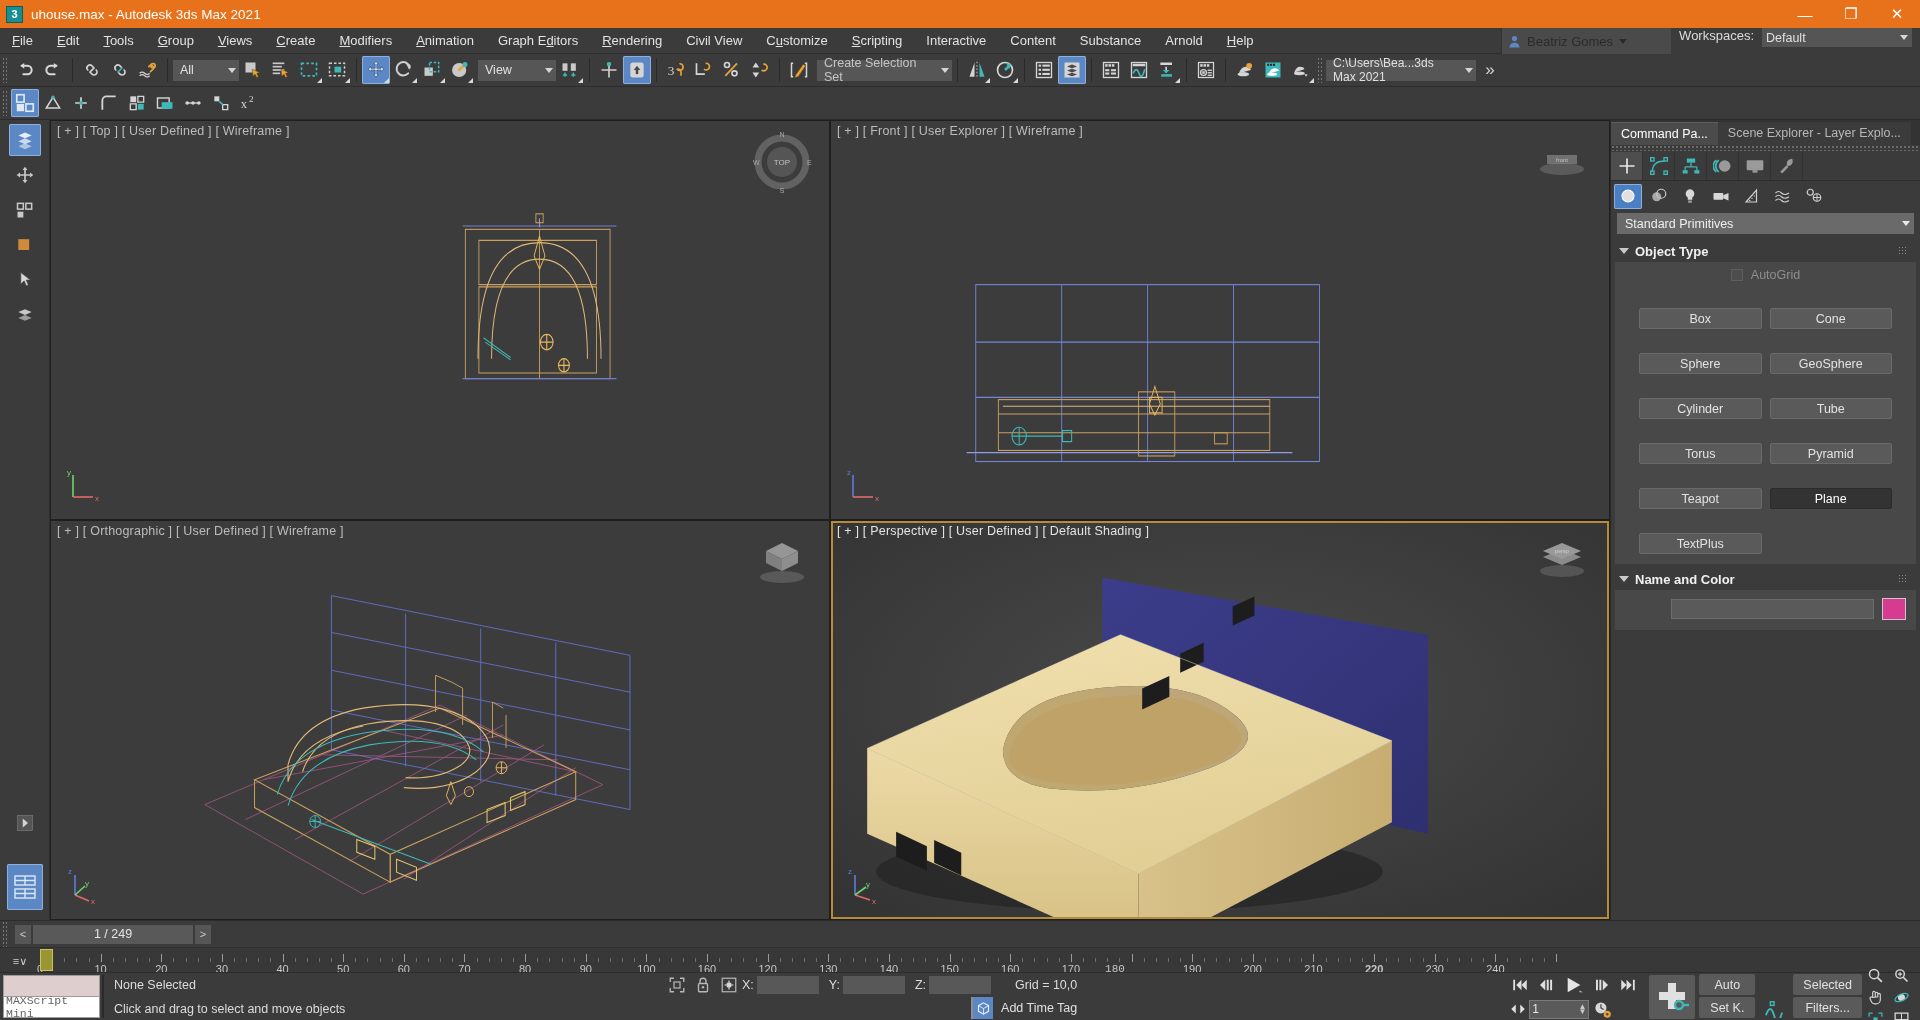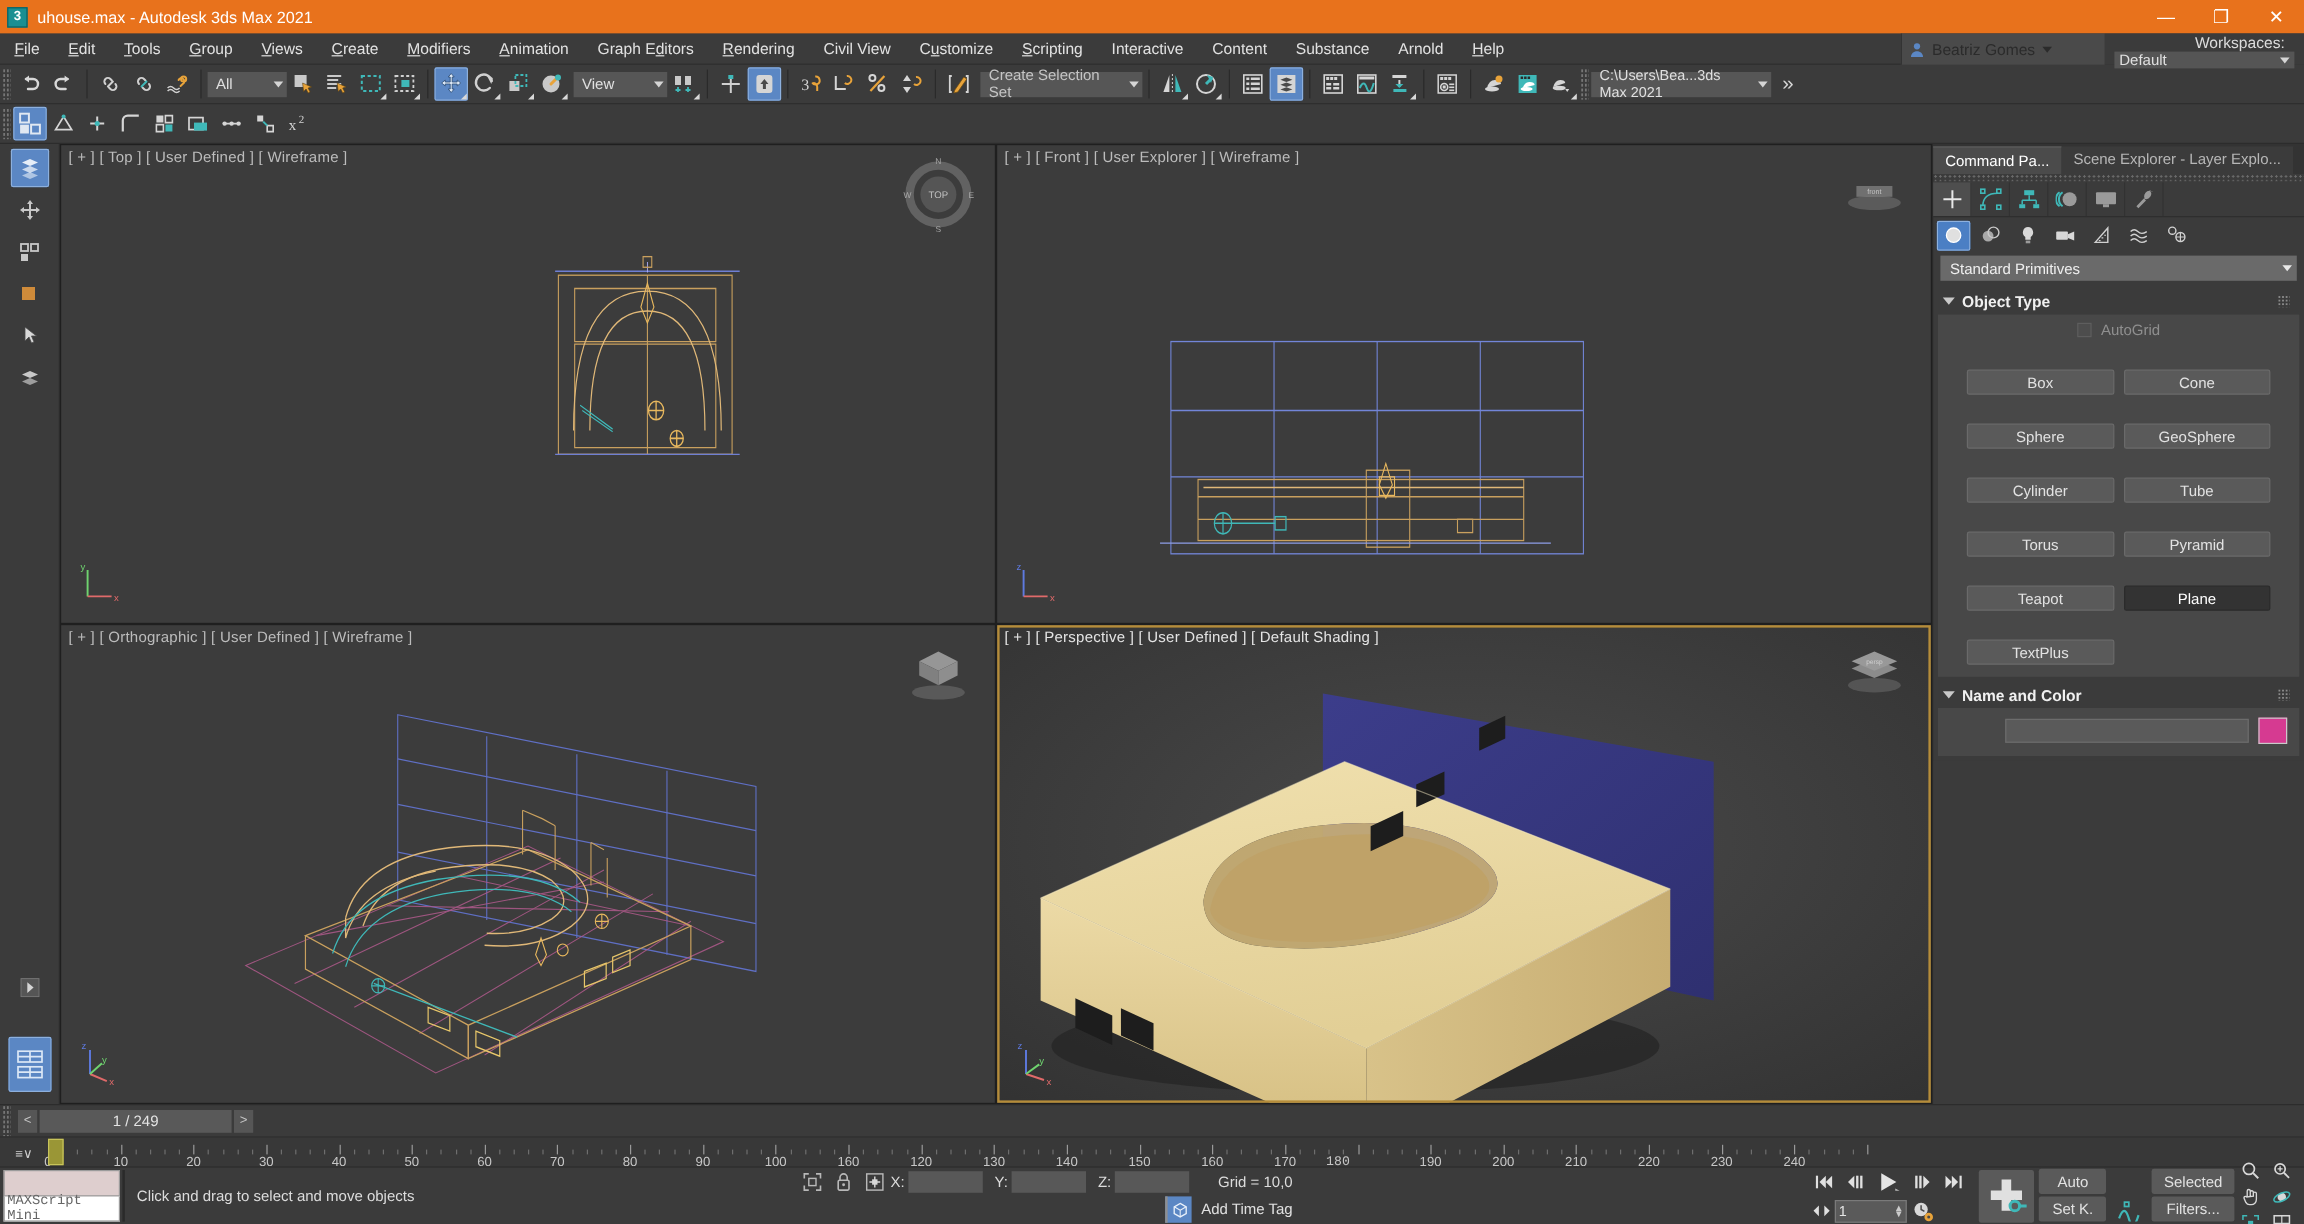--- a/index.html
+++ b/index.html
@@ -34,21 +34,21 @@
   }
   #menubar .mi u{text-decoration:underline;}
   #user-area {
     position:absolute; right:0; top:0; height:26px; display:flex; align-items:center;
   }
   #user-box {
     display:flex;align-items:center; background:#4a4a4a; height:26px; padding:0 6px 0 6px;
     border-left:1px solid #333; min-width:170px;
   }
   .person-ico{width:13px;height:13px;margin-right:6px;}
-  #ws-box{display:flex;align-items:flex-end;height:26px;padding:0 8px;background:#3b3b3b;flex-direction:column;}
+  #ws-box{display:flex;align-items:flex-start;height:26px;padding:0 8px;background:#3b3b3b;}
   #ws-label{color:#dcdcdc;margin-right:8px;font-size:13px;}
   #ws-sel{background:#555;width:150px;height:19px;display:flex;align-items:center;
     padding:0 4px;font-size:12.5px;color:#e0e0e0;justify-content:space-between;}
 
   
   .toolbar{height:33px;background:#3b3b3b;display:flex;align-items:center;
     border-bottom:1px solid #2c2c2c;}
   .grip{width:7px;height:26px;margin:0 2px;
     background-image:radial-gradient(#8a8a8a 1px, transparent 1px);
     background-size:3px 4px; opacity:.75;}
@@ -1213,35 +1213,36 @@
         <div class="tlab" style="left: 727.68px;">120</div>
         <div class="tlab" style="left: 788.32px;">130</div>
         <div class="tlab" style="left: 848.96px;">140</div>
         <div class="tlab" style="left: 909.6px;">150</div>
         <div class="tlab" style="left: 970.24px;">160</div>
         <div class="tlab" style="left: 1030.88px;">170</div>
         <div class="tlab" style="left: 1075px; font-family: Liberation Mono, monospace;">180</div>
         <div class="tlab" style="left: 1152.16px;">190</div>
         <div class="tlab" style="left: 1212.8px;">200</div>
         <div class="tlab" style="left: 1273.44px;">210</div>
-        <div class="tlab" style="left: 1334.08px;">220</div>
+        <div class="tlab" style="left: 1334.08px; font-weight: bold;">220</div>
         <div class="tlab" style="left: 1394.72px;">230</div>
         <div class="tlab" style="left: 1455.36px;">240</div>
         <div id="playhead" style="left: 0px;"></div>
       </div>
   </div>
 </div>
 
 <div id="statusbar">
   <div id="mx-listener">
     <div id="mx-top"></div>
     <div id="mx-bot">MAXScript Mini</div>
   </div>
   <div id="st-sep"></div>
   <div id="st-text">
+    <div>None Selected</div>
     <div>Click and drag to select and move objects</div>
   </div>
 
   <div id="st-coords">
     <div id="coord-row">
       <span style="width:26px;display:flex;justify-content:center">
         <svg width="18" height="18" viewBox="0 0 24 24">
             <g fill="none" stroke="#b8b8b8" stroke-width="1.8">
               <path d="M3 8V3h5M16 3h5v5M21 16v5h-5M8 21H3v-5"></path>
             </g>

